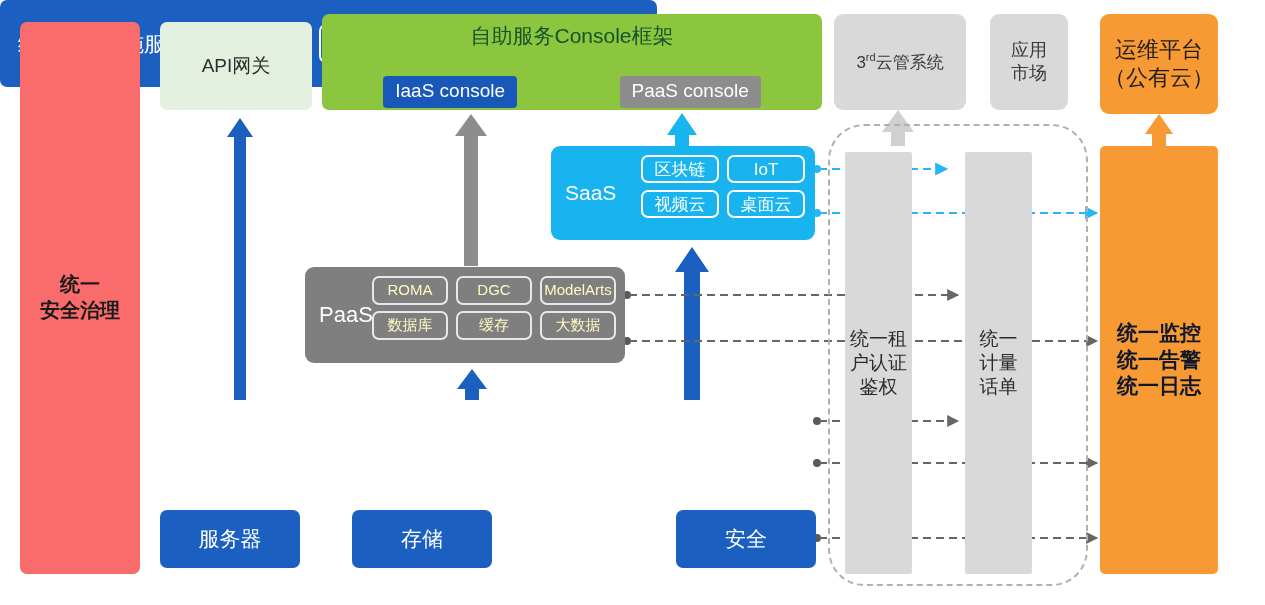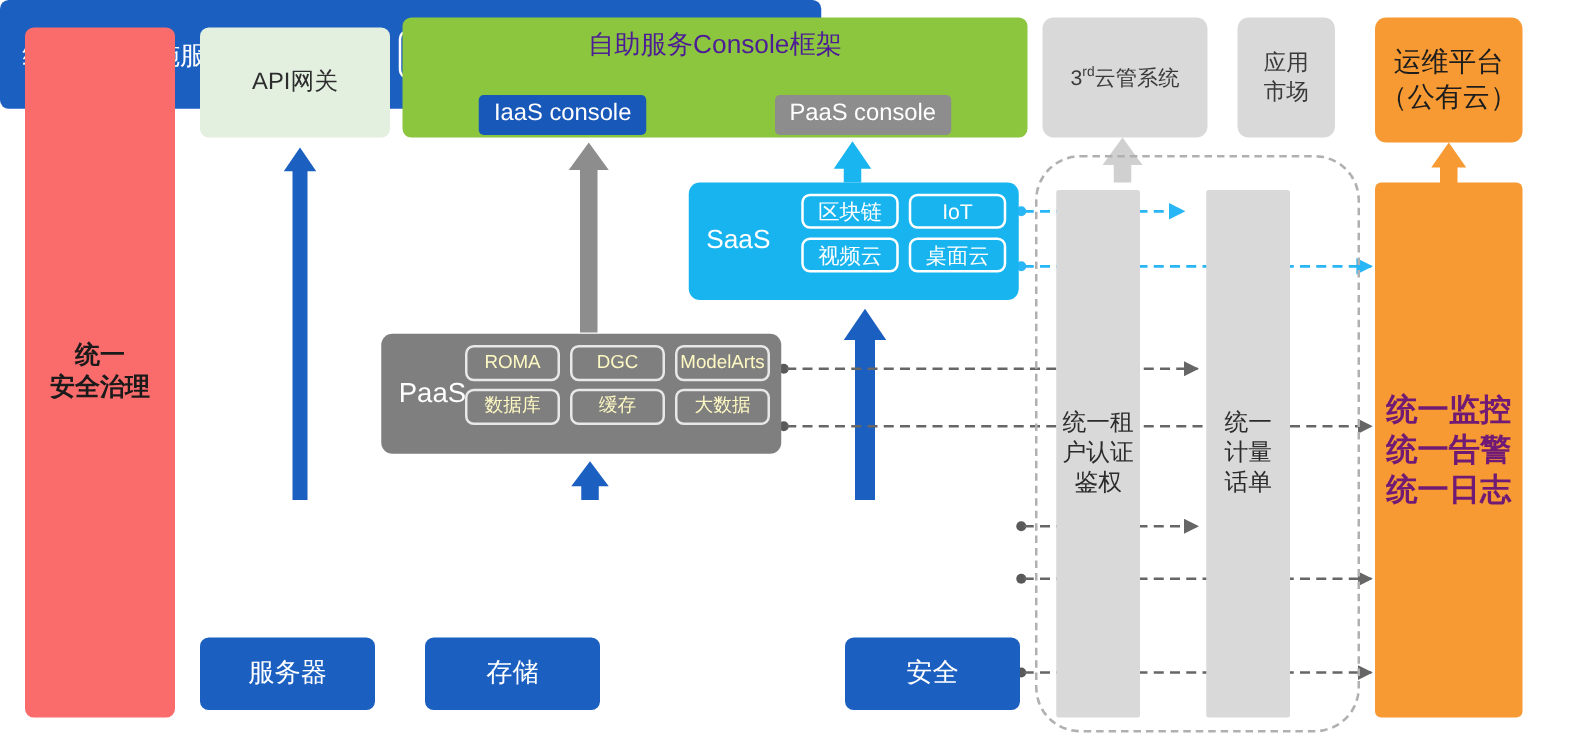--- a/index.html
+++ b/index.html
@@ -38,21 +38,21 @@
     color:#2d2d2d; font-size:19px;
   }
   
   .console-frame{
     left:322px; top:14px; width:500px; height:96px;
     background:#8cc63e; border-radius:7px;
     display:block;
   }
   .console-title{
     position:absolute; left:0; top:9px; width:100%;
-    text-align:center; font-size:21px; color:#4c1d95;
+    text-align:center; font-size:21px; color:#14532d;
   }
   .chip-row{
     position:absolute; left:0; top:62px; width:100%;
     display:flex; justify-content:space-around; padding:0 10px;
     box-sizing:border-box;
   }
   .chip{
     border-radius:4px; padding:3px 12px 5px;
     font-size:19px; color:#ffffff; white-space:nowrap;
   }
@@ -74,21 +74,21 @@
   
   .ops-top{
     left:1100px; top:14px; width:118px; height:100px;
     background:#f79a33; border-radius:9px;
     color:#1d1d1d; font-size:22px;
   }
   
   .ops-panel{
     left:1100px; top:146px; width:118px; height:428px;
     background:#f79a33; border-radius:5px;
-    color:#701a75; font-size:25px; font-weight:600;
+    color:#0f172a; font-size:21px; font-weight:600;
   }
   
   .saas-box{
     left:551px; top:146px; width:264px; height:94px;
     background:#18b4ef; border-radius:9px;
   }
   .saas-label{
     position:absolute; left:14px; top:50%; transform:translateY(-50%);
     color:#ffffff; font-size:21px;
   }
@@ -303,20 +303,20 @@
     <span class="infra-label">统一基础设施服务</span>
     <span class="infra-item">Compute</span>
     <span class="infra-item">Storage</span>
     <span class="infra-item">Network</span>
     <span class="infra-item">CCE</span>
   </div>
 
   <div class="box bot" style="left:160px;">
     <span>服务器</span>
   </div>
-  <div class="box bot" style="left:340px;">
+  <div class="box bot" style="left:352px;">
     <span>存储</span>
   </div>
   <div class="box bot" style="left:676px;">
     <span>安全</span>
   </div>
 
 </div>
 
 </body></html>

